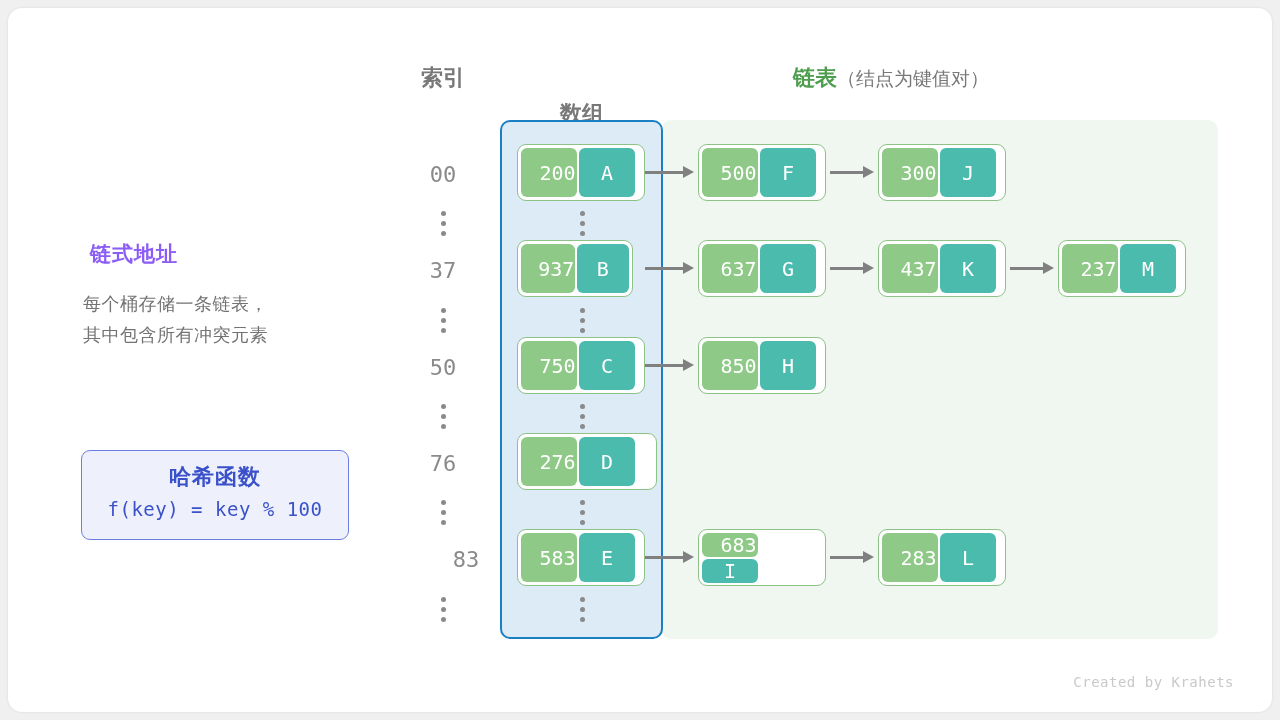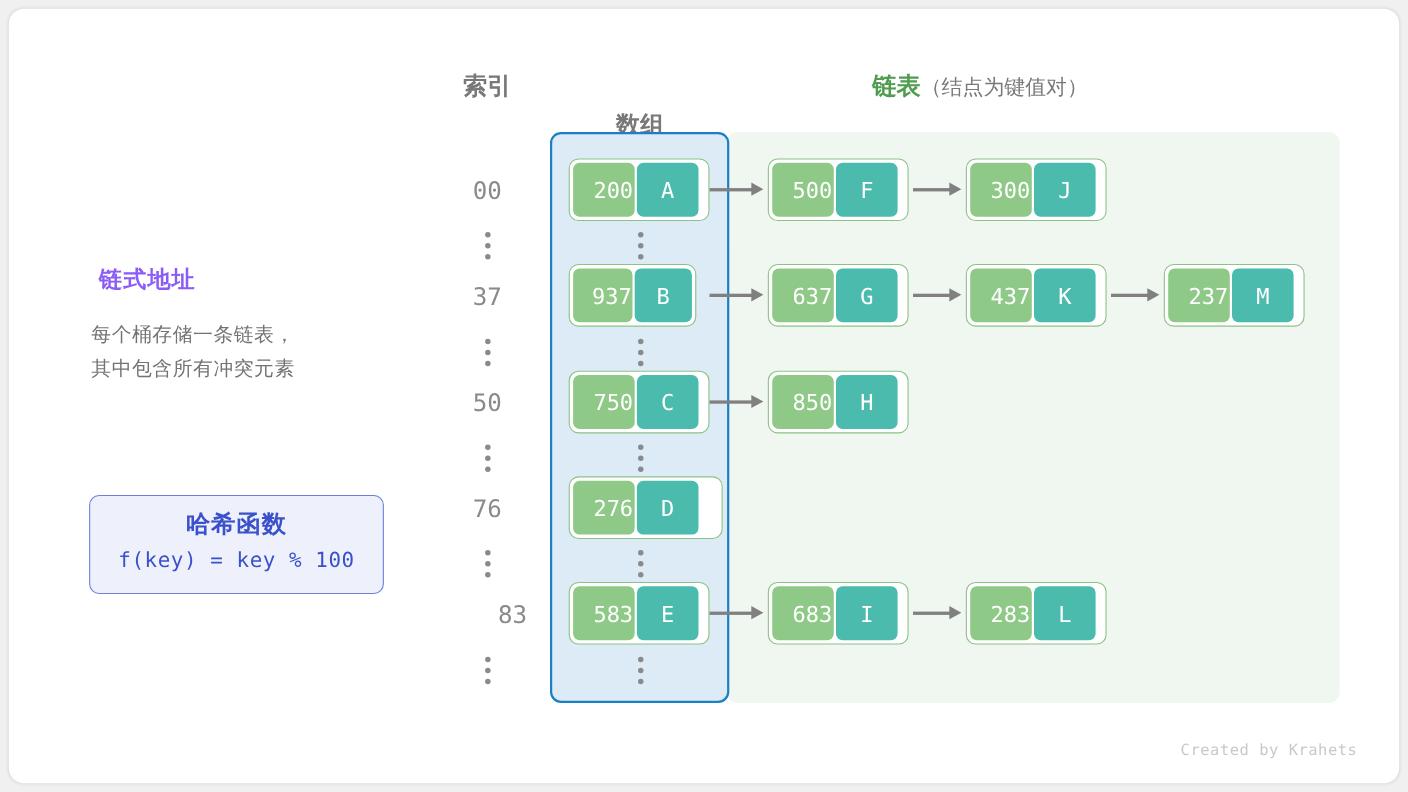--- a/index.html
+++ b/index.html
@@ -325,21 +325,21 @@
       <div class="vdots" style="left: 567px; top: 492px;">
         <i></i>
         <i></i>
         <i></i>
       </div>
       <div class="idx" style="left: 423px; top: 539px;">83</div>
       <div class="node" style="left: 509px; top: 521px; width: 128px;">
         <div class="cell k">583</div>
         <div class="cell v">E</div>
       </div>
-      <div class="node" style="left: 690px; top: 521px; width: 128px;">
+      <div class="node" style="left: 690px; top: 521px; width: 128px; flex-direction: column;">
         <div class="cell k">683</div>
         <div class="cell v">I</div>
       </div>
       <div class="arrow" style="left: 637px; top: 543px; width: 49px;">
         <div class="shaft" style="width: 39px;"></div>
         <div class="head" style="left: 38px;"></div>
       </div>
       <div class="node" style="left: 870px; top: 521px; width: 128px;">
         <div class="cell k">283</div>
         <div class="cell v">L</div>

